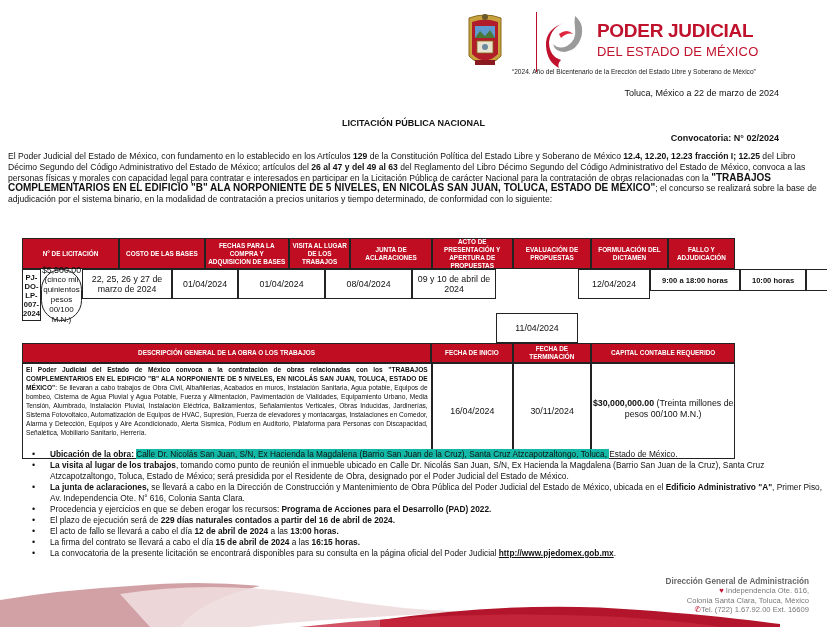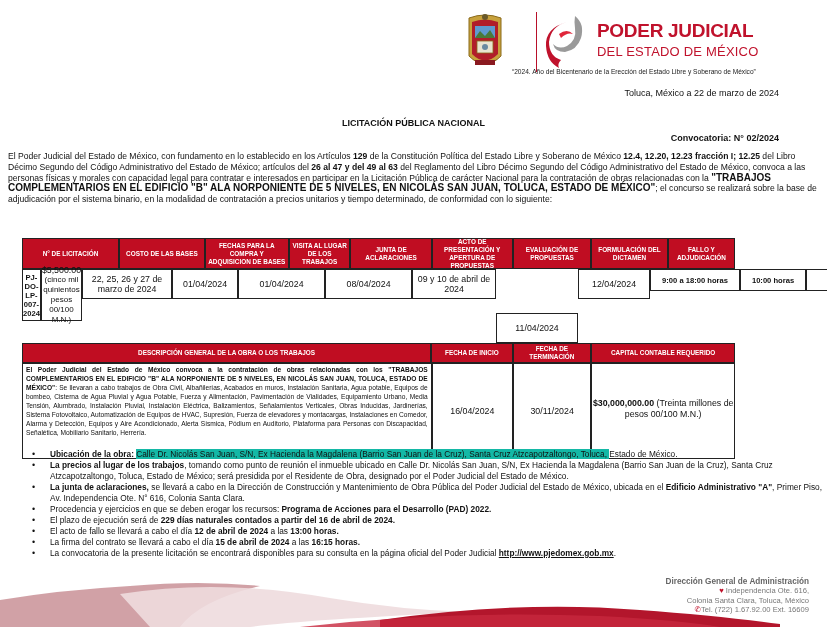--- a/index.html
+++ b/index.html
@@ -80,21 +80,21 @@
       <div class="cell hd" style="width:90px;height:31px;">FECHAS PARA LA COMPRA Y ADQUISICION DE BASES</div>
       <div class="cell hd" style="width:66px;height:31px;">VISITA AL LUGAR DE LOS TRABAJOS</div>
       <div class="cell hd" style="width:87px;height:31px;">JUNTA DE ACLARACIONES</div>
       <div class="cell hd" style="width:87px;height:31px;">ACTO DE PRESENTACIÓN Y APERTURA DE PROPUESTAS</div>
       <div class="cell hd" style="width:84px;height:31px;">EVALUACIÓN DE PROPUESTAS</div>
       <div class="cell hd" style="width:82px;height:31px;">FORMULACIÓN DEL DICTAMEN</div>
       <div class="cell hd" style="width:72px;height:31px;">FALLO Y ADJUDICACIÓN</div>
     </div>
     <div class="row">
       <div class="cell valb" style="width:104px;height:52px;">PJ-DO-LP-007-2024</div>
-      <div class="cell val" style="width:92px;height:52px;flex-direction:column;">
+      <div class="cell val" style="width:92px;height:52px;flex-direction:column;border-radius:21px;">
         <span>$5,500.00</span>
         <span style="font-size:8px;line-height:10px;">(cinco mil quinientos pesos 00/100 M.N.)</span>
       </div>
       <div style="display:flex;flex-direction:row;">
         <div class="row">
           <div class="cell val" style="width:90px;height:30px;">22, 25, 26 y 27 de marzo de 2024</div>
           <div class="cell val" style="width:66px;height:30px;">01/04/2024</div>
           <div class="cell val" style="width:87px;height:30px;">01/04/2024</div>
           <div class="cell val" style="width:87px;height:30px;">08/04/2024</div>
           <div class="cell val" style="width:84px;height:30px;">09 y 10 de abril de 2024</div>
@@ -121,21 +121,21 @@
     <div class="row">
       <div class="cell desc" style="width:439px;height:96px;display:block;"><b>El Poder Judicial del Estado de México convoca a la contratación de obras relacionadas con los "TRABAJOS COMPLEMENTARIOS EN EL EDIFICIO "B" ALA NORPONIENTE DE 5 NIVELES, EN NICOLÁS SAN JUAN, TOLUCA, ESTADO DE MÉXICO"</b><span>: Se llevaran a cabo trabajos de Obra Civil, Albañilerías, Acabados en muros, Instalación Sanitaria, Agua potable, Equipos de bombeo, Cisterna de Agua Pluvial y Agua Potable, Fuerza y Alimentación, Pavimentación de Vialidades, Equipamiento Urbano, Media Tensión, Alumbrado, Instalación Pluvial, Instalación Eléctrica, Balizamientos, Señalamientos Verticales, Obras Inducidas, Jardinerías, Sistema Fotovoltaico, Automatización de Equipos de HVAC, Supresión, Fuerza de elevadores y montacargas, Instalaciones en Comedor, Alarma y Detección, Equipos y Aire Acondicionado, Alerta Sísmica, Pódium en Auditorio, Plataforma para Personas con Discapacidad, Señalética, Mobiliario Sanitario, Herrería.</span></div>
       <div class="cell val" style="width:87px;height:96px;">16/04/2024</div>
       <div class="cell val" style="width:84px;height:96px;">30/11/2024</div>
       <div class="cell val" style="width:154px;height:96px;display:block;padding-top:34px;"><b>$30,000,000.00</b><span> (Treinta millones de pesos 00/100 M.N.)</span></div>
     </div>
   </div>
 
   <ul class="bullets">
     <li><b>Ubicación de la obra: </b><span class="hl">Calle Dr. Nicolás San Juan, S/N, Ex Hacienda la Magdalena (Barrio San Juan de la Cruz), Santa Cruz Atzcapotzaltongo, Toluca, </span><span>Estado de México.</span></li>
-    <li><b>La precios al lugar de los trabajos</b><span>, tomando como punto de reunión el inmueble ubicado en Calle Dr. Nicolás San Juan, S/N, Ex Hacienda la Magdalena (Barrio San Juan de la Cruz), Santa Cruz Atzcapotzaltongo, Toluca, Estado de México; será presidida por el Residente de Obra, designado por el Poder Judicial del Estado de México.</span></li>
+    <li><b>La visita al lugar de los trabajos</b><span>, tomando como punto de reunión el inmueble ubicado en Calle Dr. Nicolás San Juan, S/N, Ex Hacienda la Magdalena (Barrio San Juan de la Cruz), Santa Cruz Atzcapotzaltongo, Toluca, Estado de México; será presidida por el Residente de Obra, designado por el Poder Judicial del Estado de México.</span></li>
     <li style="text-align:justify;"><b>La junta de aclaraciones,</b><span> se llevará a cabo en la Dirección de Construcción y Mantenimiento de Obra Pública del Poder Judicial del Estado de México, ubicada en el </span><b>Edificio Administrativo "A"</b><span>, Primer Piso, Av. Independencia Ote. N° 616, Colonia Santa Clara.</span></li>
     <li><span>Procedencia y ejercicios en que se deben erogar los recursos: </span><b>Programa de Acciones para el Desarrollo (PAD) 2022.</b></li>
     <li><span>El plazo de ejecución será de </span><b>229 días naturales contados a partir del 16 de abril de 2024.</b></li>
     <li><span>El acto de fallo se llevará a cabo el día </span><b>12 de abril de 2024</b><span> a las </span><b>13:00 horas.</b></li>
     <li><span>La firma del contrato se llevará a cabo el día </span><b>15 de abril de 2024</b><span> a las </span><b>16:15 horas.</b></li>
     <li><span>La convocatoria de la presente licitación se encontrará disponibles para su consulta en la página oficial del Poder Judicial </span><span class="link">http://www.pjedomex.gob.mx</span><span>.</span></li>
   </ul>
 
   <svg class="wave" viewBox="0 0 827 47" preserveAspectRatio="none">
     <defs>

